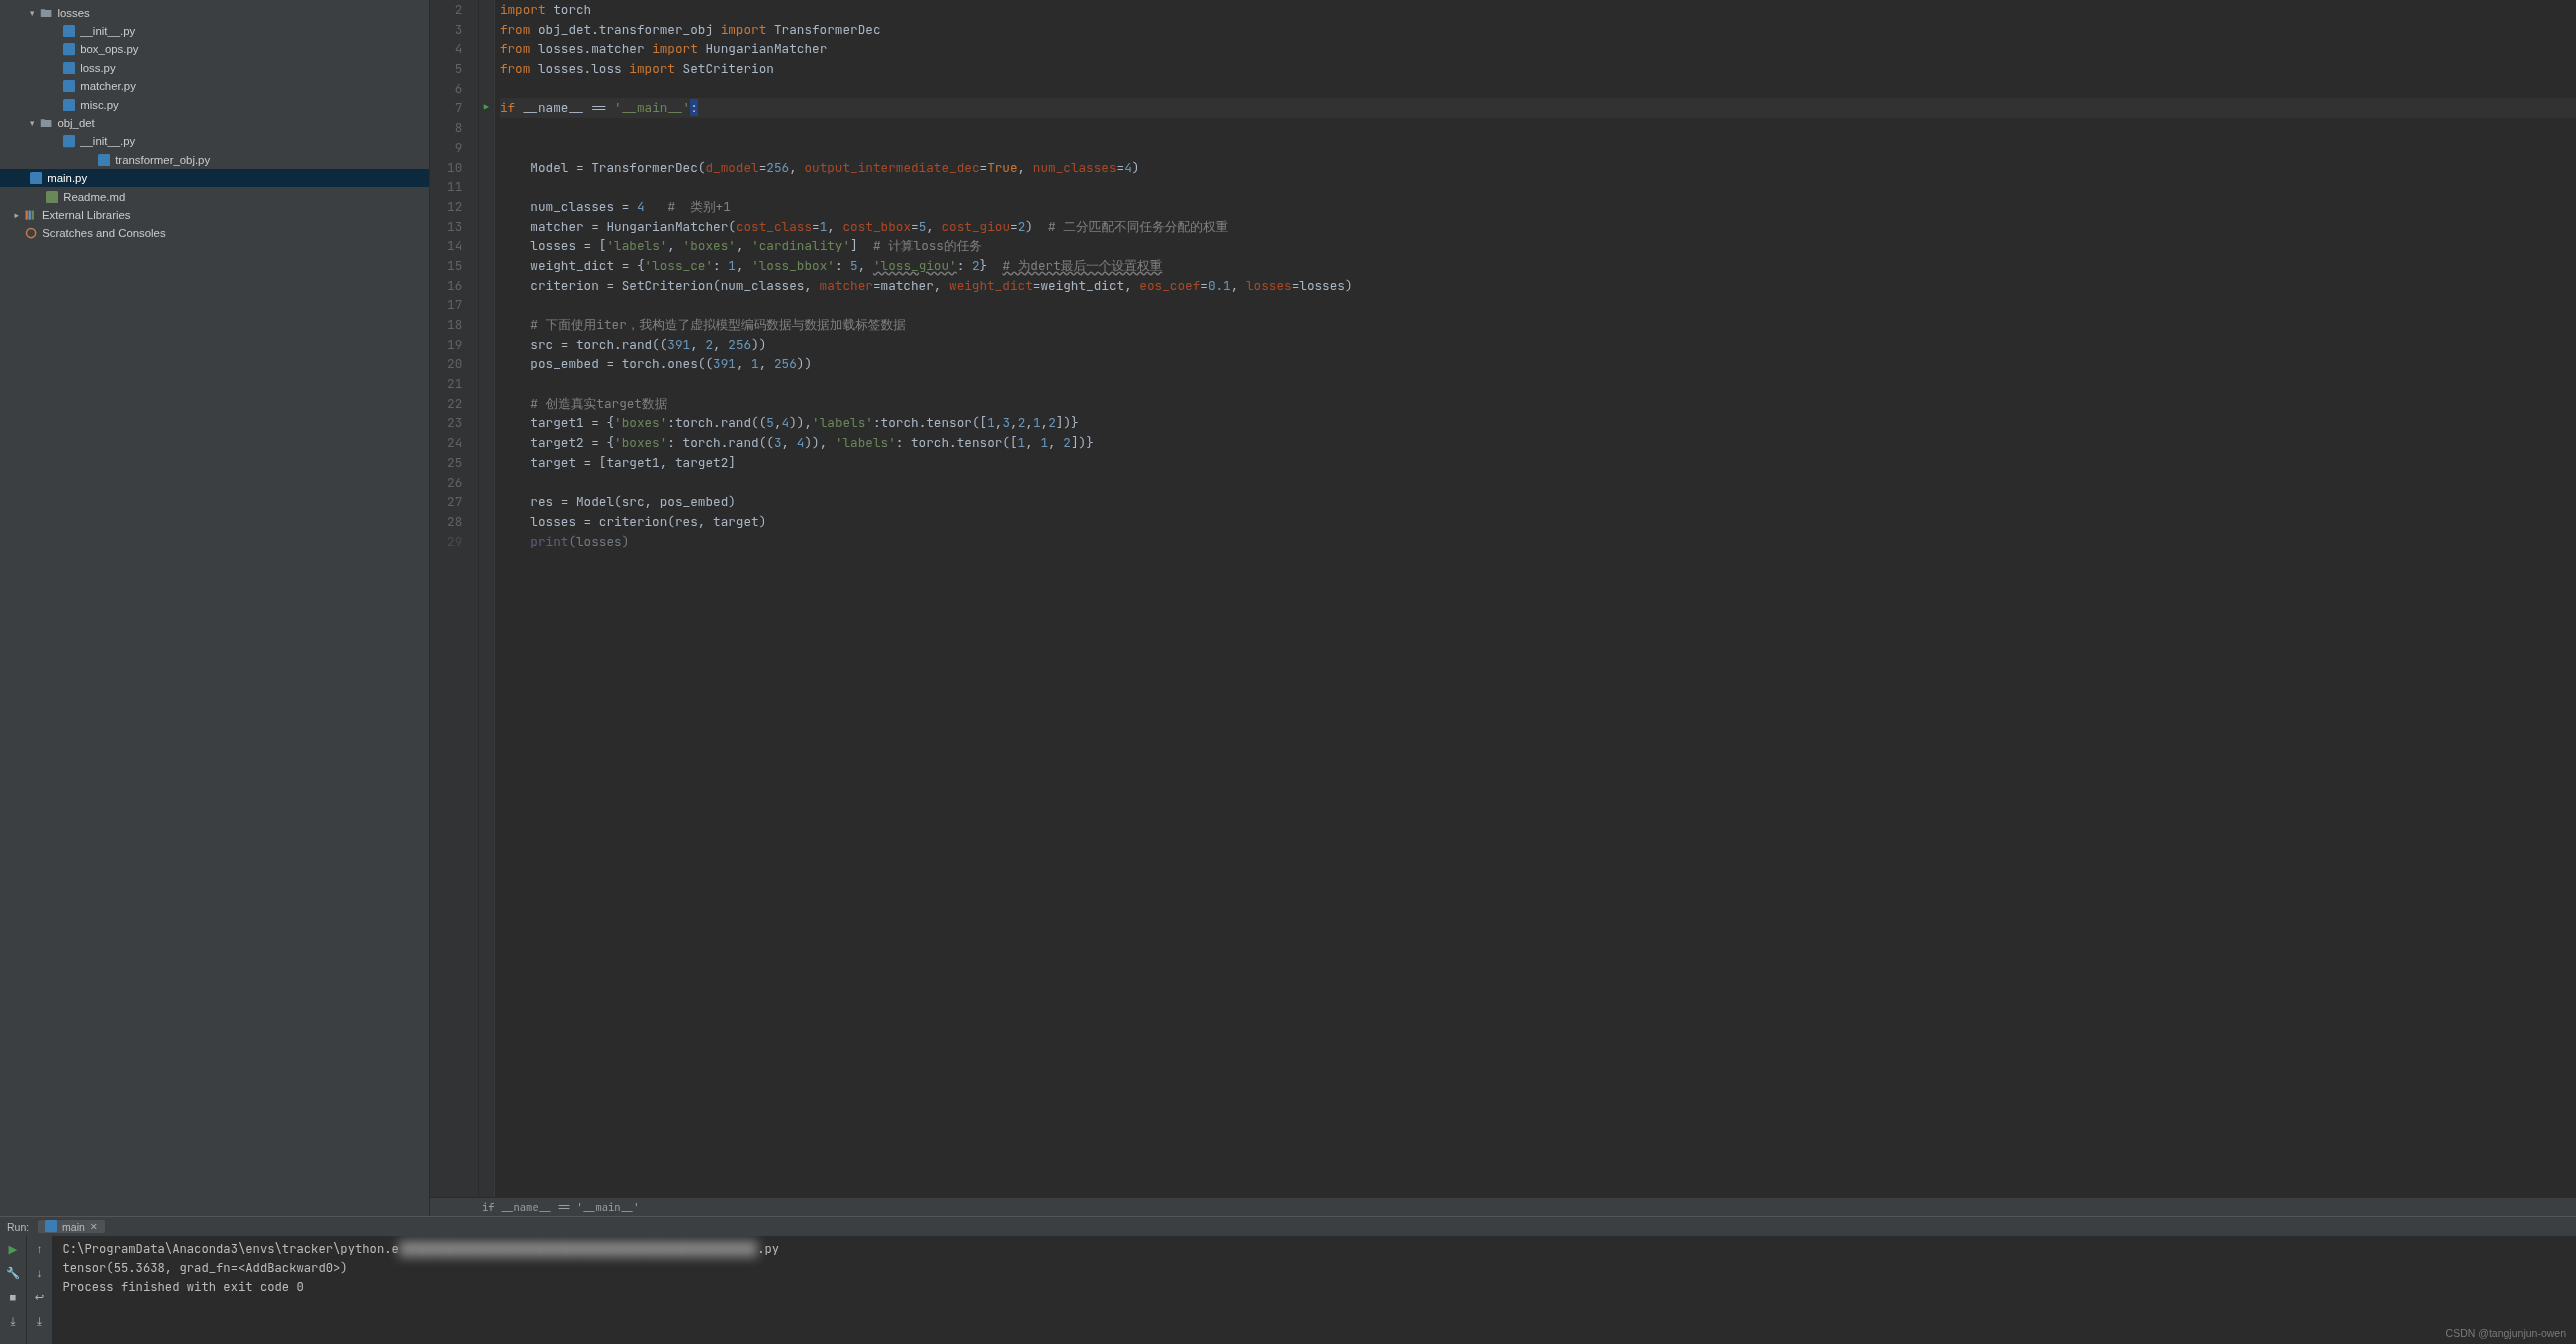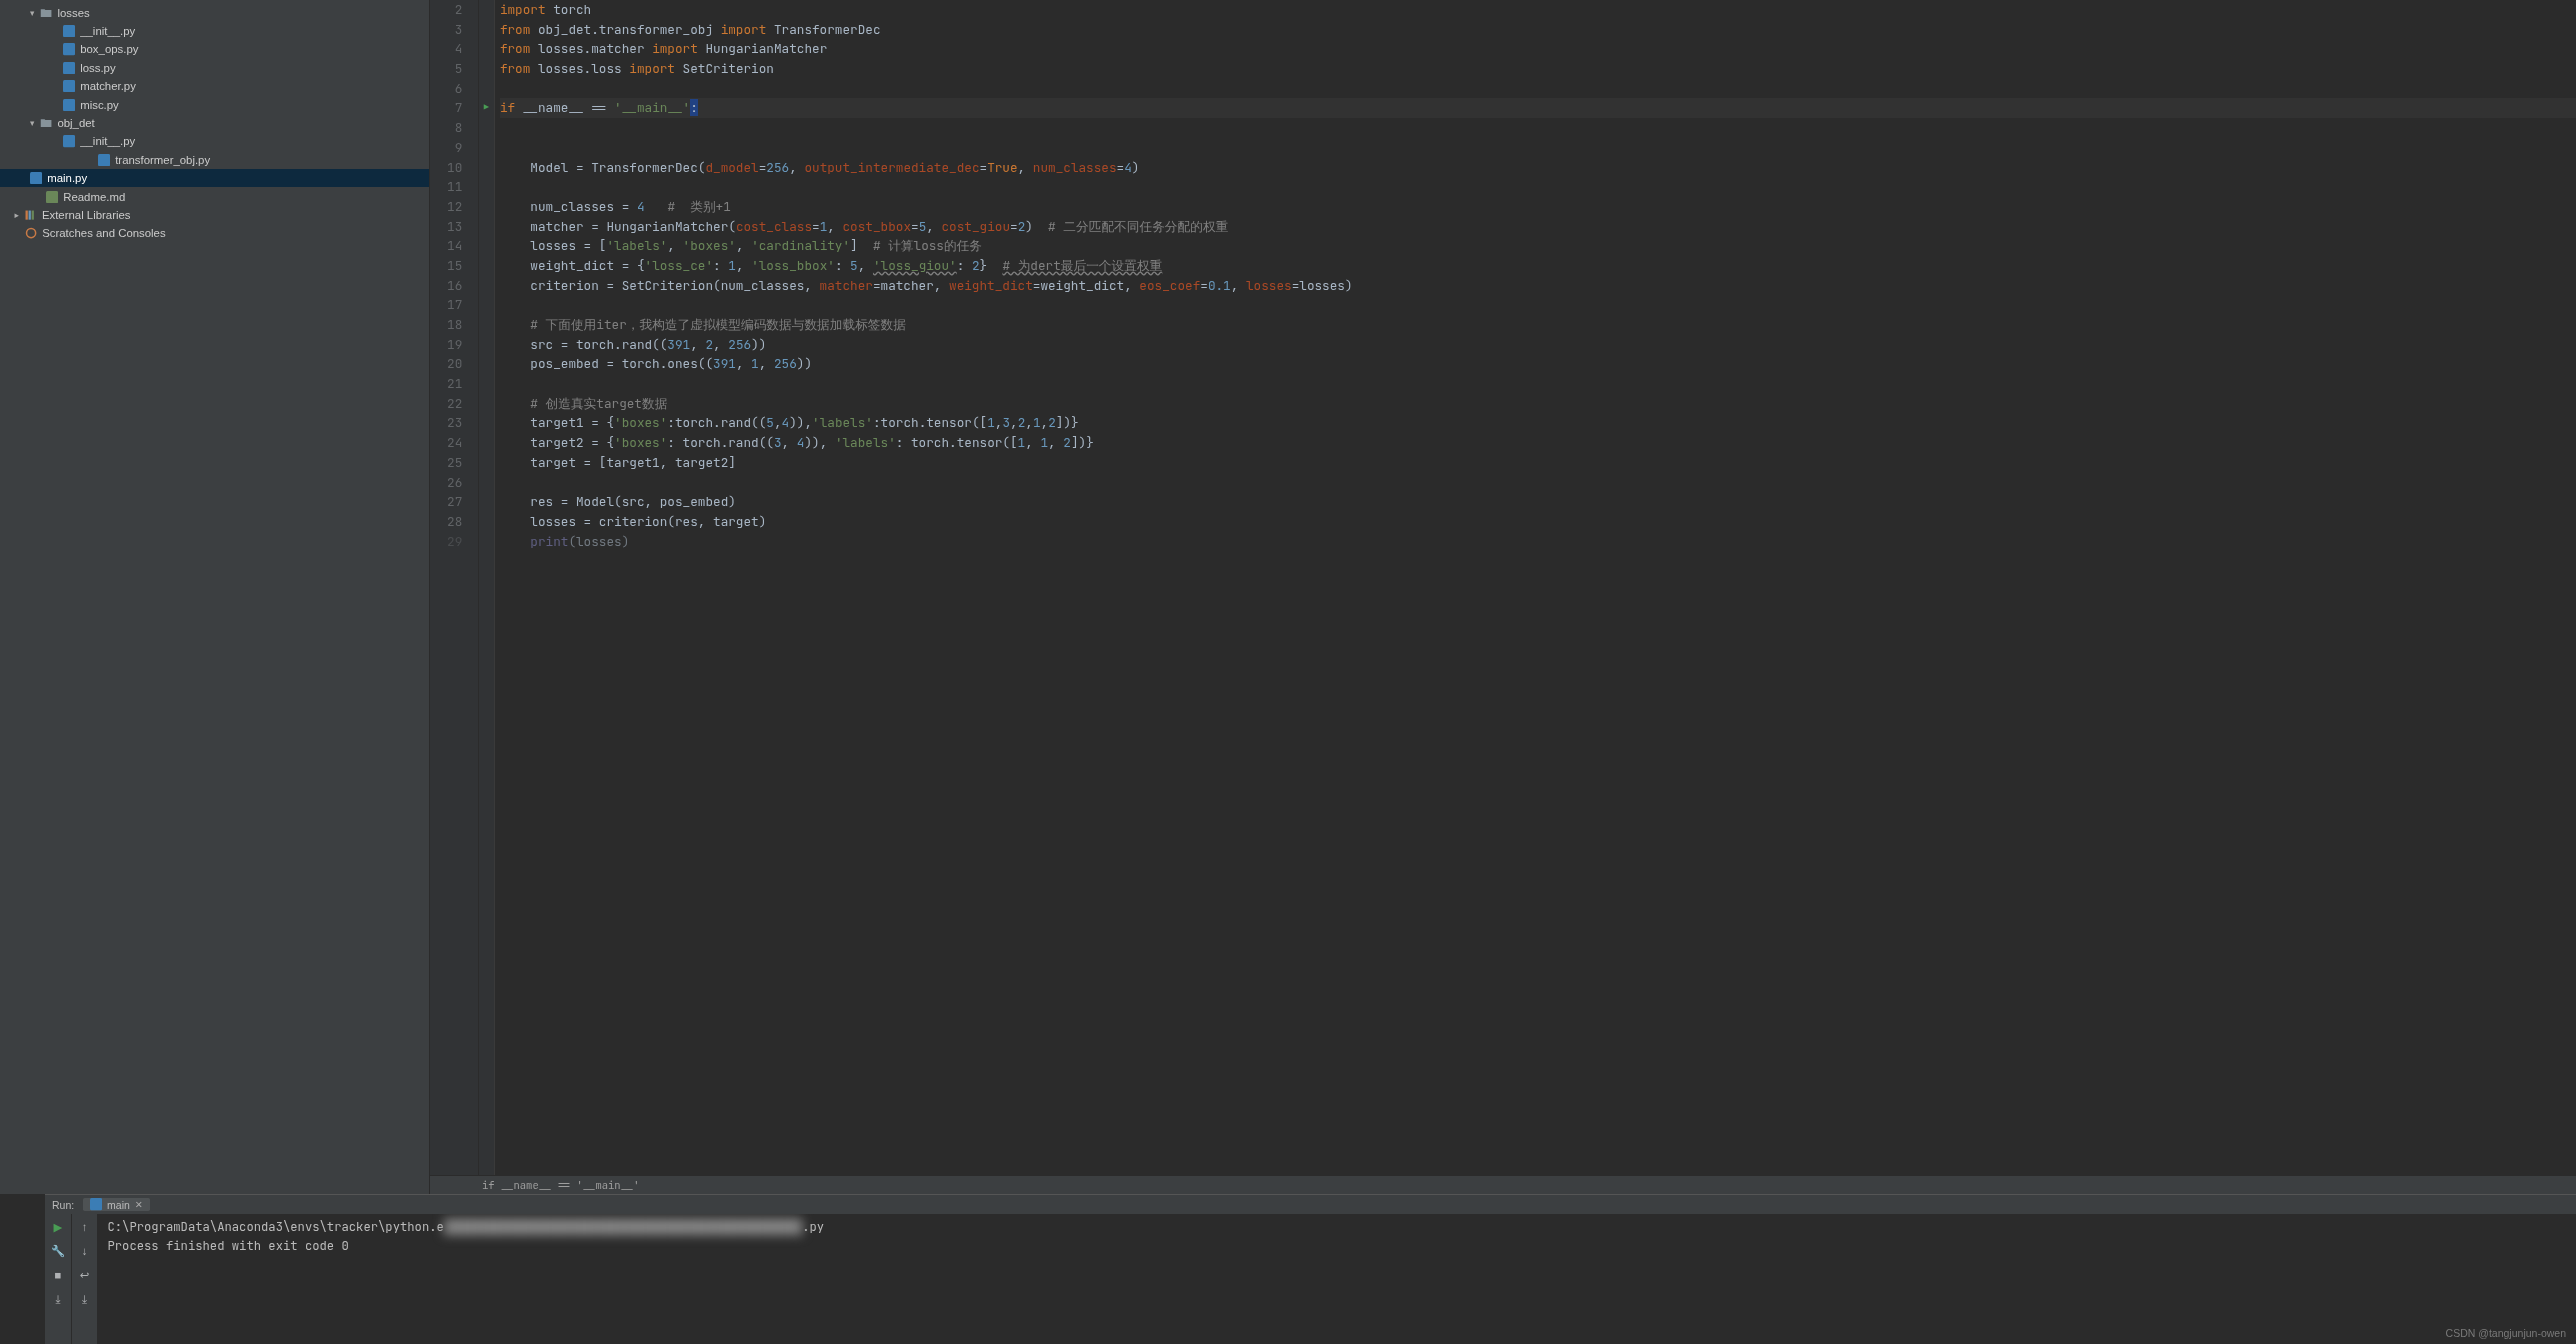--- a/index.html
+++ b/index.html
@@ -74,26 +74,25 @@
     background:#3c3f41;
     border-top:0.9px solid #2b2b2b;
     color:#9e9e9e;
     font-family:"JetBrains Mono",monospace;
     font-size:10.5px;
     display:flex;
     align-items:center;
     padding-left:52px;
   }
   .bottom-panel {
-    height:150px;
+    height:128px;
     background:#2b2b2b;
     border-top:0.9px solid #555555;
     display:flex;
     flex-direction:column;
-    margin-left:45px;
   }
   .run-header {
     height:19px;
     background:#3c3f41;
     display:flex;
     align-items:center;
     padding:0 7px;
     font-size:10.5px;
     color:#bbbbbb;
     gap:8.7px;
@@ -362,19 +361,19 @@
         <span class="tool-btn">🔧</span>
         <span class="tool-btn">■</span>
         <span class="tool-btn">⤓</span>
       </div>
       <div class="run-toolbar2">
         <span class="tool-btn">↑</span>
         <span class="tool-btn">↓</span>
         <span class="tool-btn">↩</span>
         <span class="tool-btn">⤓</span>
       </div>
-      <div class="console" id="console"><div><span>C:\ProgramData\Anaconda3\envs\tracker\python.e</span><span class="blur">█████████████████████████████████████████████████</span><span>.py</span></div><div></div><div>Process finished with exit code 0</div></div>
+      <div class="console" id="console"><div><span>C:\ProgramData\Anaconda3\envs\tracker\python.e</span><span class="blur">█████████████████████████████████████████████████</span><span>.py</span></div><div>tensor(55.3638, grad_fn=&lt;AddBackward0&gt;)</div><div></div><div>Process finished with exit code 0</div></div>
     </div>
   </div>
 </div>
 
 <div class="watermark"><span>CSDN @tangjunjun-owen</span></div>
 
 
 </body></html>

